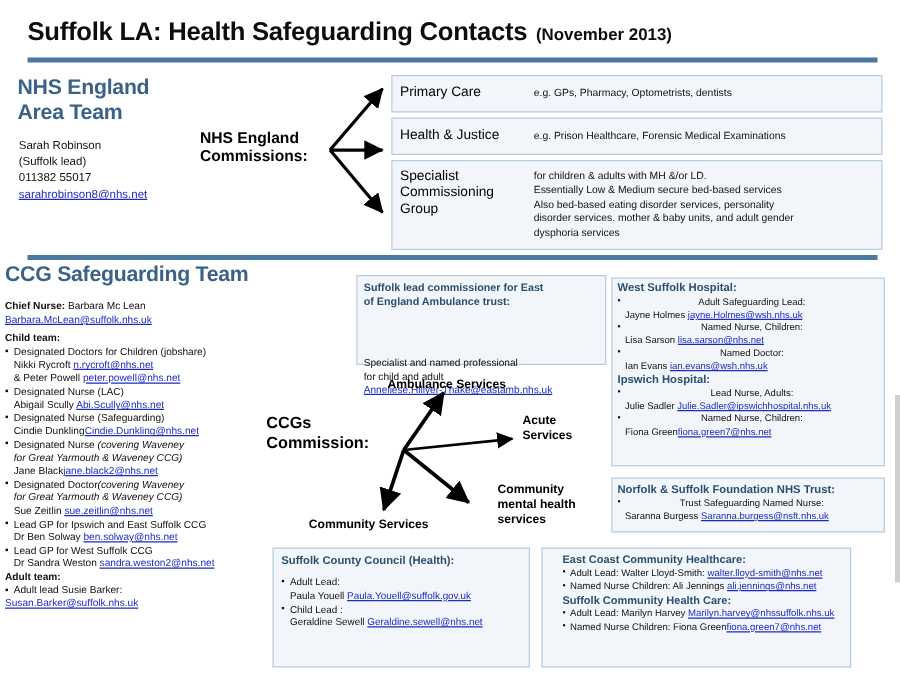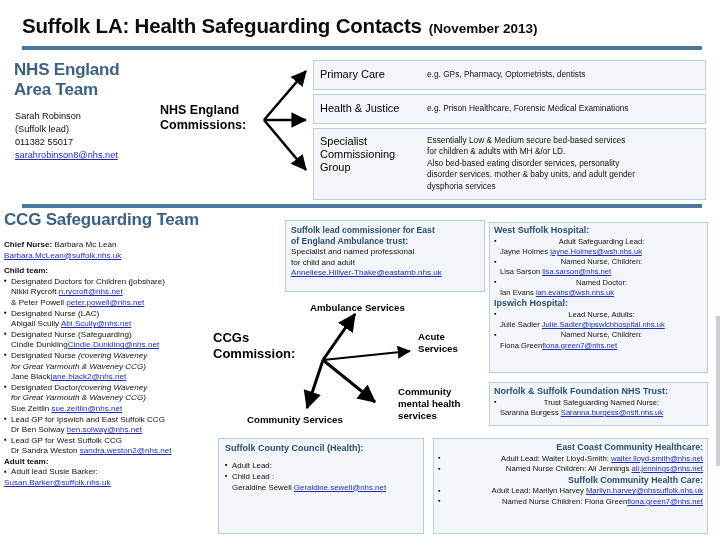--- a/index.html
+++ b/index.html
@@ -154,21 +154,21 @@
 
   
   #box-lead-commissioner {
     left: 285px; top: 220px; width: 200px; height: 72px;
     padding: 4px 5px;
   }
   #box-lead-commissioner .hd {
     font-size: 8.6px; font-weight: bold; color: #2b4f73; line-height: 1.3;
   }
   #box-lead-commissioner .bd {
-    font-size: 8.1px; color: #111; line-height: 1.3;
+    font-size: 8.1px; color: #111; line-height: 1.3; margin-top: 39px;
   }
 
   
   #ccgs-commission-label {
     position: absolute;
     left: 213px; top: 330px;
     width: 110px;
     font-size: 13px;
     font-weight: bold;
     line-height: 1.22;
@@ -229,23 +229,22 @@
   }
   #box-scc .bd { font-size: 7.9px; line-height: 1.38; color: #111; }
   #box-scc .bullet { position: relative; padding-left: 7px; }
   #box-scc .bullet:before {
     content: "\25AA";
     position: absolute; left: 0; top: -0.5px; font-size: 7.5px;
   }
   #box-scc .ind { padding-left: 7px; }
 
   #box-ecch {
-    left: 433px; top: 438px; width: 275px; height: 96px;
-    padding: 3px 4px;
-    text-align: right;
+    left: 433px; top: 438px; width: 248px; height: 96px;
+    padding: 3px 16px;
   }
   #box-ecch .hd {
     font-size: 8.8px; font-weight: bold; color: #2b4f73; line-height: 1.32;
   }
   #box-ecch .bd { font-size: 7.7px; line-height: 1.36; color: #111; }
   #box-ecch .bullet { position: relative; padding-left: 6px; white-space: nowrap; }
   #box-ecch .bullet:before {
     content: "\25AA";
     position: absolute; left: 0; top: -0.5px; font-size: 7px;
   }
@@ -309,22 +308,22 @@
   </div>
 
   <div class="card" id="box-specialist">
     <div class="two-col topal">
       <div class="lab">
         <div>Specialist</div>
         <div>Commissioning</div>
         <div>Group</div>
       </div>
       <div class="desc">
+        <div>for children &amp; adults with MH &amp;/or LD.</div>
         <div>Essentially Low &amp; Medium secure bed-based services</div>
-        <div>for children &amp; adults with MH &amp;/or LD.</div>
         <div>Also bed-based eating disorder services, personality</div>
         <div>disorder services. mother &amp; baby units, and adult gender</div>
         <div>dysphoria services</div>
       </div>
     </div>
   </div>
 
   <div class="hrule" id="rule-mid"></div>
 
   <div class="sec-head" id="ccg-head">CCG Safeguarding Team</div>
@@ -450,20 +449,21 @@
     <div class="hd">Norfolk &amp; Suffolk Foundation NHS Trust:</div>
     <div class="bullet">Trust Safeguarding Named Nurse:</div>
     <div class="ind"><span>Saranna Burgess</span> <a class="email" href="#">Saranna.burgess@nsft.nhs.uk</a></div>
   </div>
 
   <div class="card" id="box-scc">
     <div class="hd">Suffolk County Council (Health):</div>
     <div class="bd">
       <div style="height:6px"></div>
       <div class="bullet">Adult Lead:</div>
+      <div class="ind"><span>Paula Youell</span> <a class="email" href="#">Paula.Youell@suffolk.gov.uk</a></div>
       <div class="bullet">Child Lead :</div>
       <div class="ind"><span>Geraldine Sewell</span> <a class="email" href="#">Geraldine.sewell@nhs.net</a></div>
     </div>
   </div>
 
   <div class="card" id="box-ecch">
     <div class="hd">East Coast Community Healthcare:</div>
     <div class="bd">
       <div class="bullet"><span>Adult Lead: Walter Lloyd-Smith:</span> <a class="email" href="#">walter.lloyd-smith@nhs.net</a></div>
       <div class="bullet"><span>Named Nurse Children: Ali Jennings</span> <a class="email" href="#">ali.jennings@nhs.net</a></div>

